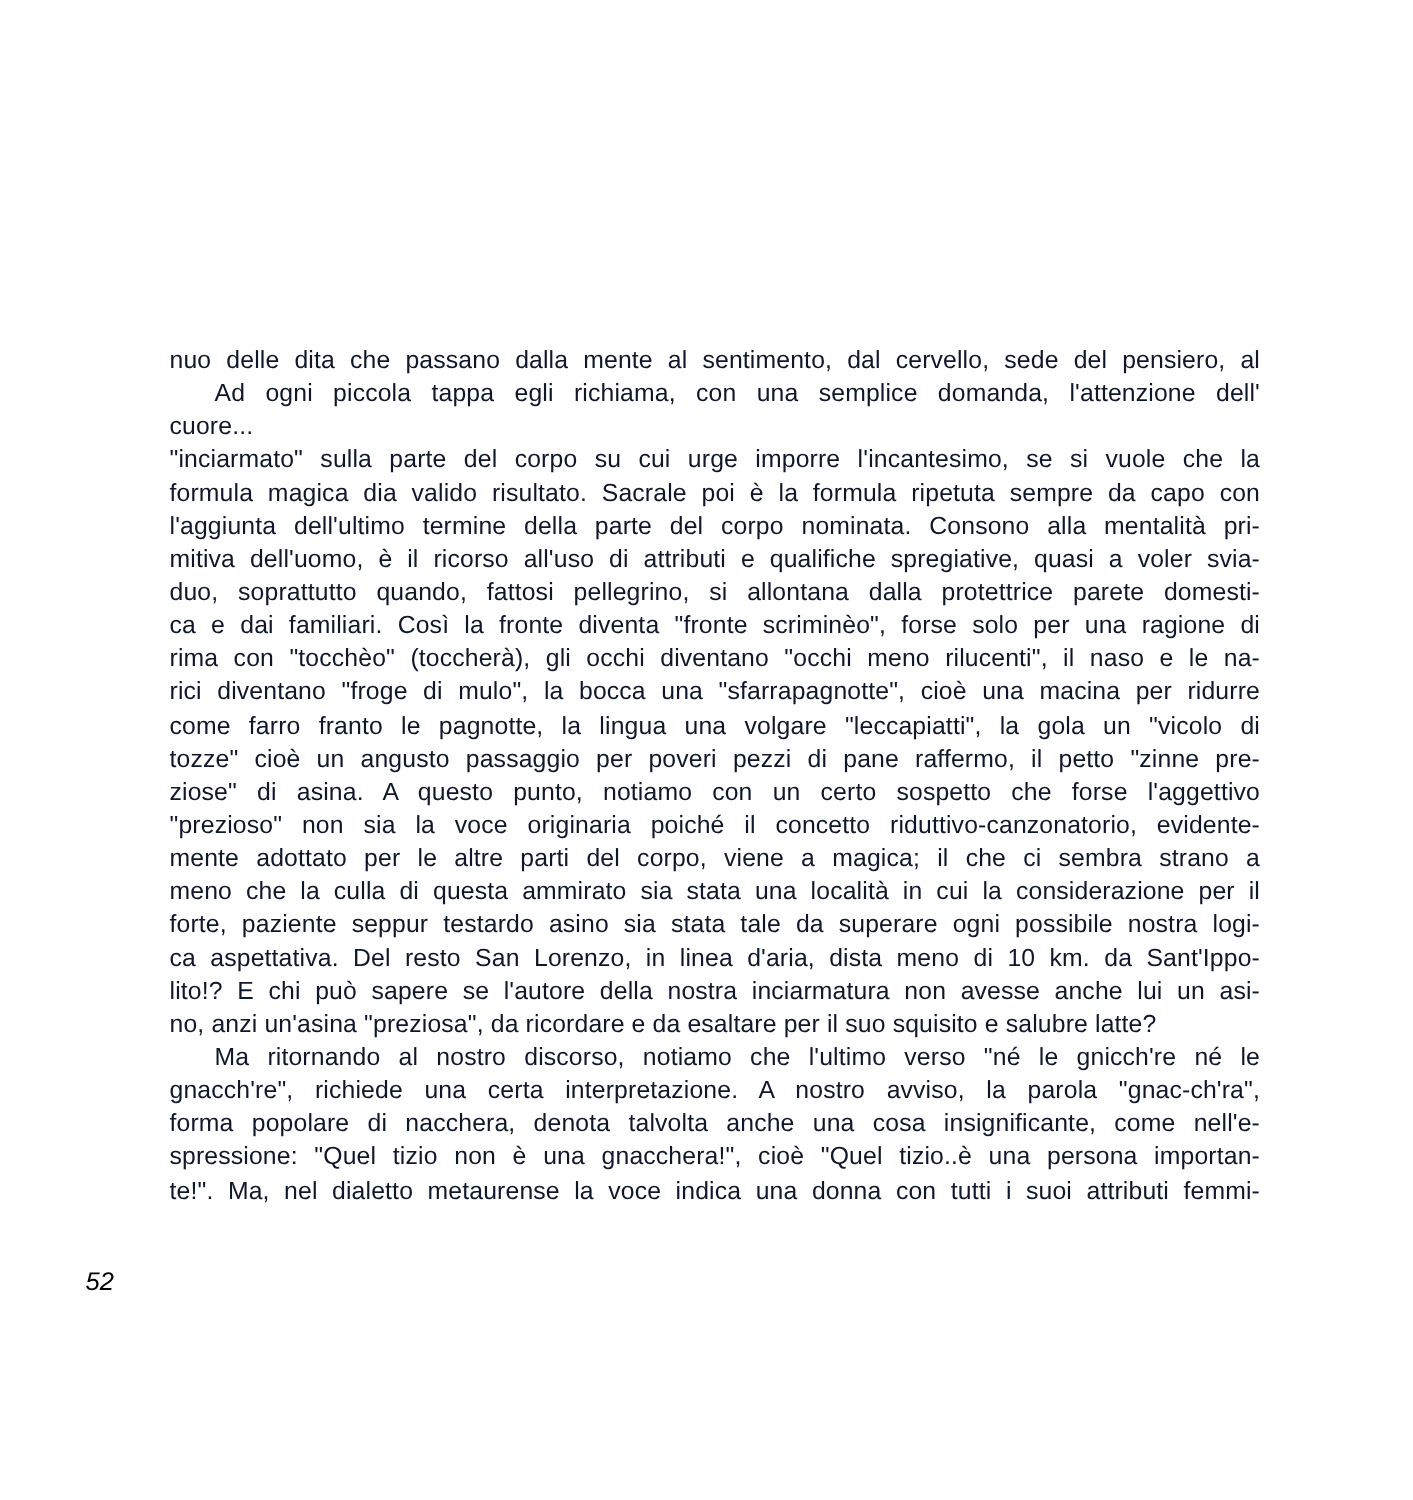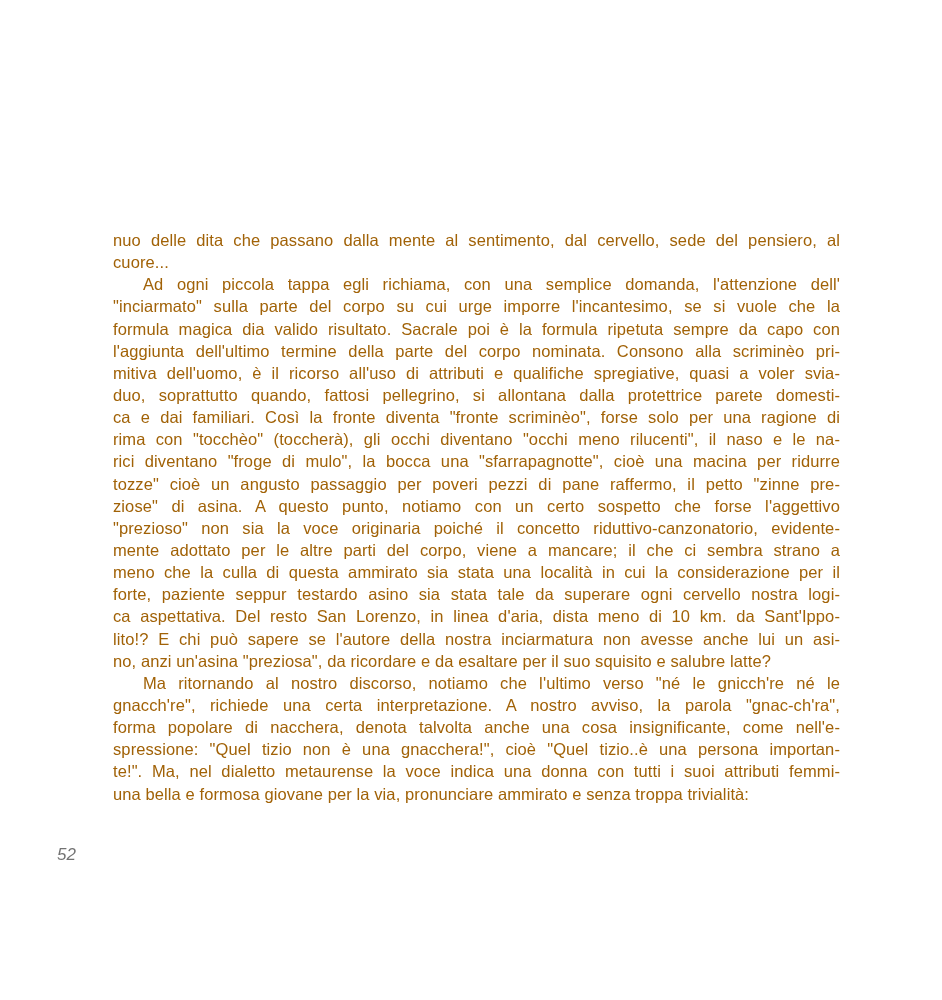--- a/index.html
+++ b/index.html
@@ -15,21 +15,21 @@
     overflow: hidden;
     font-family: "Liberation Sans", sans-serif;
   }
   .body-text {
     position: absolute;
     left: 113px;
     top: 229px;
     width: 727px;
     font-size: 16.5px;
     line-height: 22.15px;
-    color: #a16207;
+    color: #0f172a;
     letter-spacing: 0.1px;
   }
   .line {
     text-align: justify;
     text-align-last: justify;
     height: 22.15px;
     white-space: nowrap;
     overflow: visible;
   }
   .line.para-end {
@@ -37,49 +37,49 @@
   }
   .line.indent {
     text-indent: 30px;
   }
   .page-number {
     position: absolute;
     left: 57px;
     top: 845px;
     font-size: 17px;
     font-style: italic;
-    color: #737373;
+    color: #000000;
   }
 </style>
 </head>
 <body>
 
 <div class="page">
   <span class="page-number">52</span>
   <div class="body-text">
       <div class="line">nuo delle dita che passano dalla mente al sentimento, dal cervello, sede del pensiero, al</div>
+      <div class="line indent">Ad ogni piccola tappa egli richiama, con una semplice domanda, l'attenzione dell'</div>
       <div class="line para-end">cuore...</div>
-      <div class="line indent">Ad ogni piccola tappa egli richiama, con una semplice domanda, l'attenzione dell'</div>
       <div class="line">"inciarmato" sulla parte del corpo su cui urge imporre l'incantesimo, se si vuole che la</div>
       <div class="line">formula magica dia valido risultato. Sacrale poi è la formula ripetuta sempre da capo con</div>
-      <div class="line">l'aggiunta dell'ultimo termine della parte del corpo nominata. Consono alla scriminèo pri-</div>
+      <div class="line">l'aggiunta dell'ultimo termine della parte del corpo nominata. Consono alla mentalità pri-</div>
       <div class="line">mitiva dell'uomo, è il ricorso all'uso di attributi e qualifiche spregiative, quasi a voler svia-</div>
       <div class="line">duo, soprattutto quando, fattosi pellegrino, si allontana dalla protettrice parete domesti-</div>
       <div class="line">ca e dai familiari. Così la fronte diventa "fronte scriminèo", forse solo per una ragione di</div>
       <div class="line">rima con "tocchèo" (toccherà), gli occhi diventano "occhi meno rilucenti", il naso e le na-</div>
       <div class="line">rici diventano "froge di mulo", la bocca una "sfarrapagnotte", cioè una macina per ridurre</div>
+      <div class="line">come farro franto le pagnotte, la lingua una volgare "leccapiatti", la gola un "vicolo di</div>
       <div class="line">tozze" cioè un angusto passaggio per poveri pezzi di pane raffermo, il petto "zinne pre-</div>
       <div class="line">ziose" di asina. A questo punto, notiamo con un certo sospetto che forse l'aggettivo</div>
       <div class="line">"prezioso" non sia la voce originaria poiché il concetto riduttivo-canzonatorio, evidente-</div>
-      <div class="line">mente adottato per le altre parti del corpo, viene a mancare; il che ci sembra strano a</div>
+      <div class="line">mente adottato per le altre parti del corpo, viene a magica; il che ci sembra strano a</div>
       <div class="line">meno che la culla di questa ammirato sia stata una località in cui la considerazione per il</div>
-      <div class="line">forte, paziente seppur testardo asino sia stata tale da superare ogni cervello nostra logi-</div>
+      <div class="line">forte, paziente seppur testardo asino sia stata tale da superare ogni possibile nostra logi-</div>
       <div class="line">ca aspettativa. Del resto San Lorenzo, in linea d'aria, dista meno di 10 km. da Sant'Ippo-</div>
       <div class="line">lito!? E chi può sapere se l'autore della nostra inciarmatura non avesse anche lui un asi-</div>
       <div class="line para-end">no, anzi un'asina "preziosa", da ricordare e da esaltare per il suo squisito e salubre latte?</div>
       <div class="line indent">Ma ritornando al nostro discorso, notiamo che l'ultimo verso "né le gnicch're né le</div>
       <div class="line">gnacch're", richiede una certa interpretazione. A nostro avviso, la parola "gnac-ch'ra",</div>
       <div class="line">forma popolare di nacchera, denota talvolta anche una cosa insignificante, come nell'e-</div>
       <div class="line">spressione: "Quel tizio non è una gnacchera!", cioè "Quel tizio..è una persona importan-</div>
       <div class="line">te!". Ma, nel dialetto metaurense la voce indica una donna con tutti i suoi attributi femmi-</div>
-      <div class="line para-end">una bella e formosa giovane per la via, pronunciare ammirato e senza troppa trivialità:</div>
     </div>
 </div>
 
 </body></html>

